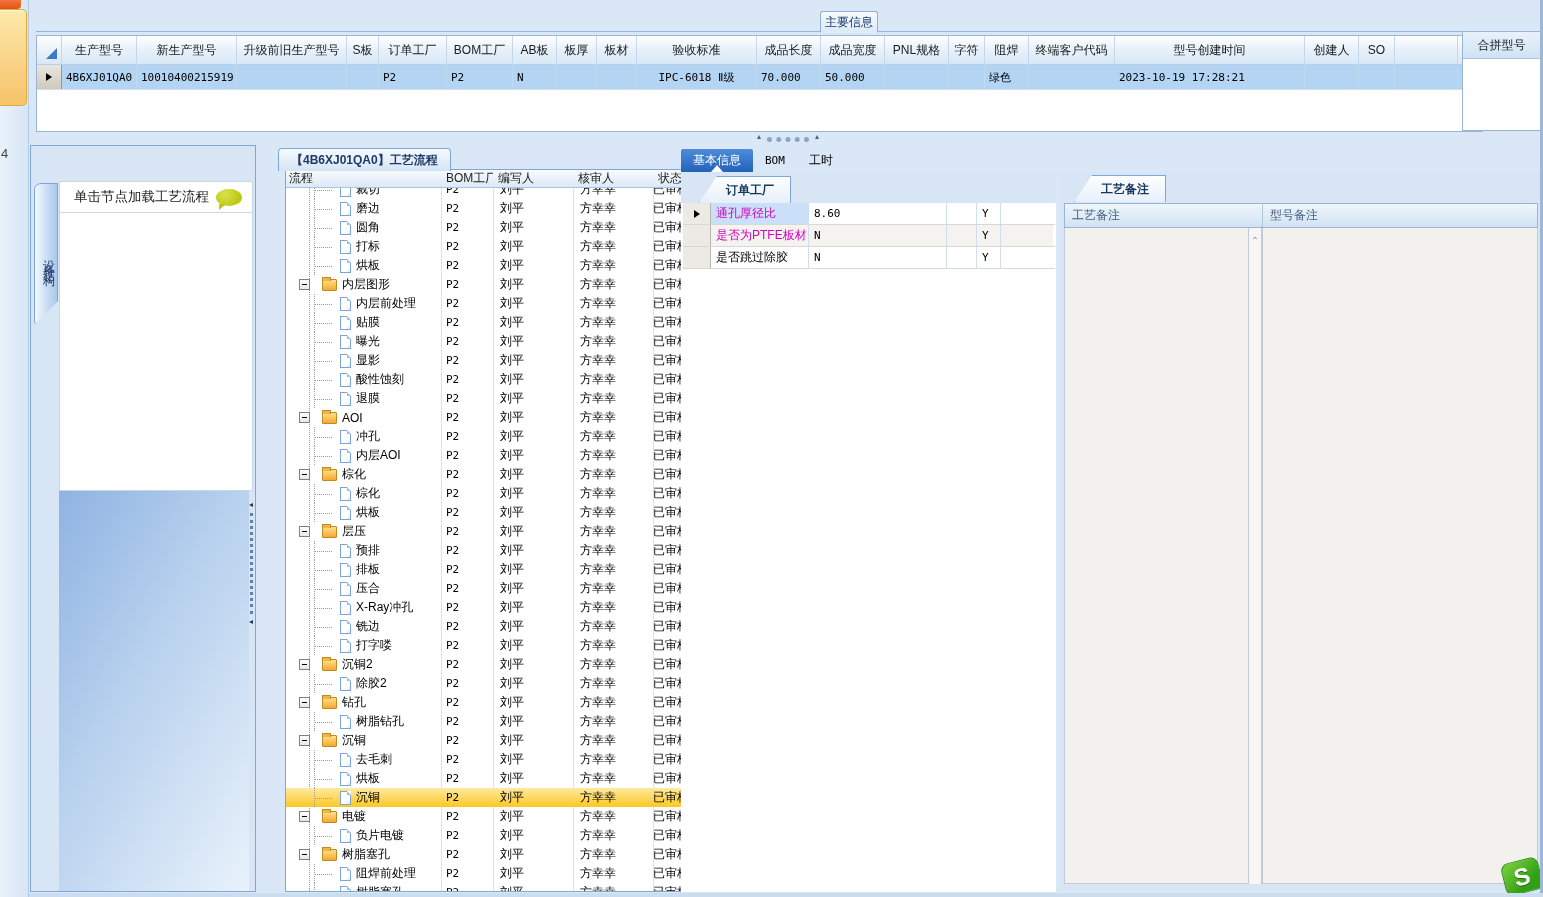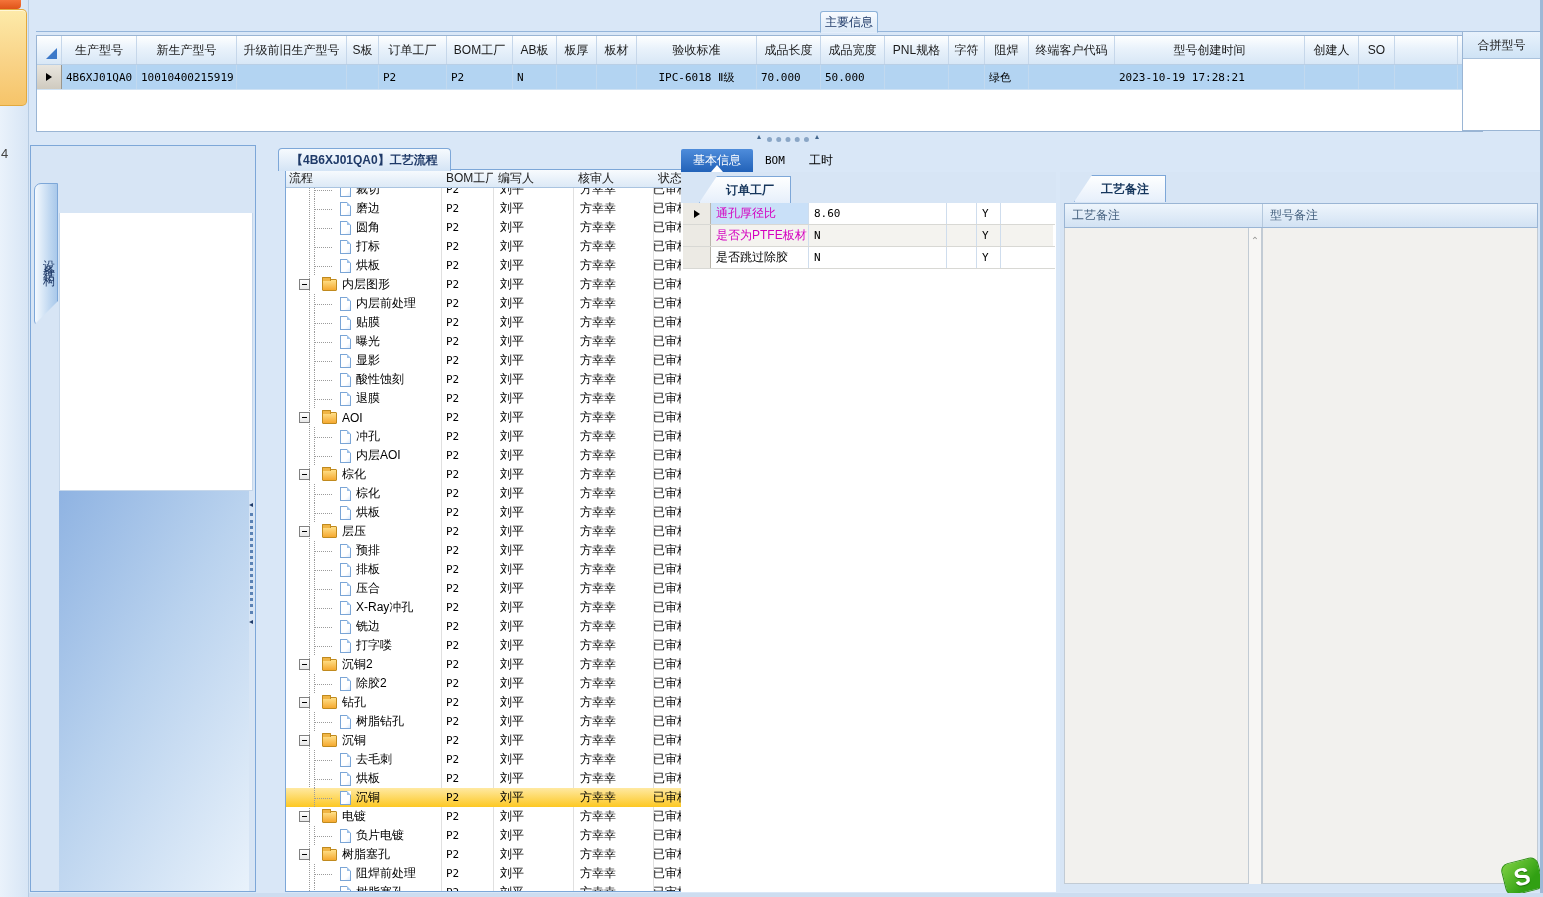--- a/index.html
+++ b/index.html
@@ -192,20 +192,24 @@
 </div>
 
 <div class="abs" id="merge-panel">
   <div id="merge-head">合拼型号</div>
   <div id="merge-list"></div>
 </div>
 
 <div class="abs" id="device-panel">
   <div id="dev-grad"></div>
   <div id="dev-vtab">设备结构</div>
+  <div id="dev-head">
+    <span id="dev-head-label">单击节点加载工艺流程</span>
+    <span class="bubble"></span>
+  </div>
   <div id="dev-white"></div>
   <div id="dev-splitter">
     <span class="tri">◂</span>
     <span class="grip"></span>
     <span class="tri">◂</span>
   </div>
 </div>
 
 <div class="abs" id="flow-panel">
   <div id="flow-tab">【4B6XJ01QA0】工艺流程</div>

